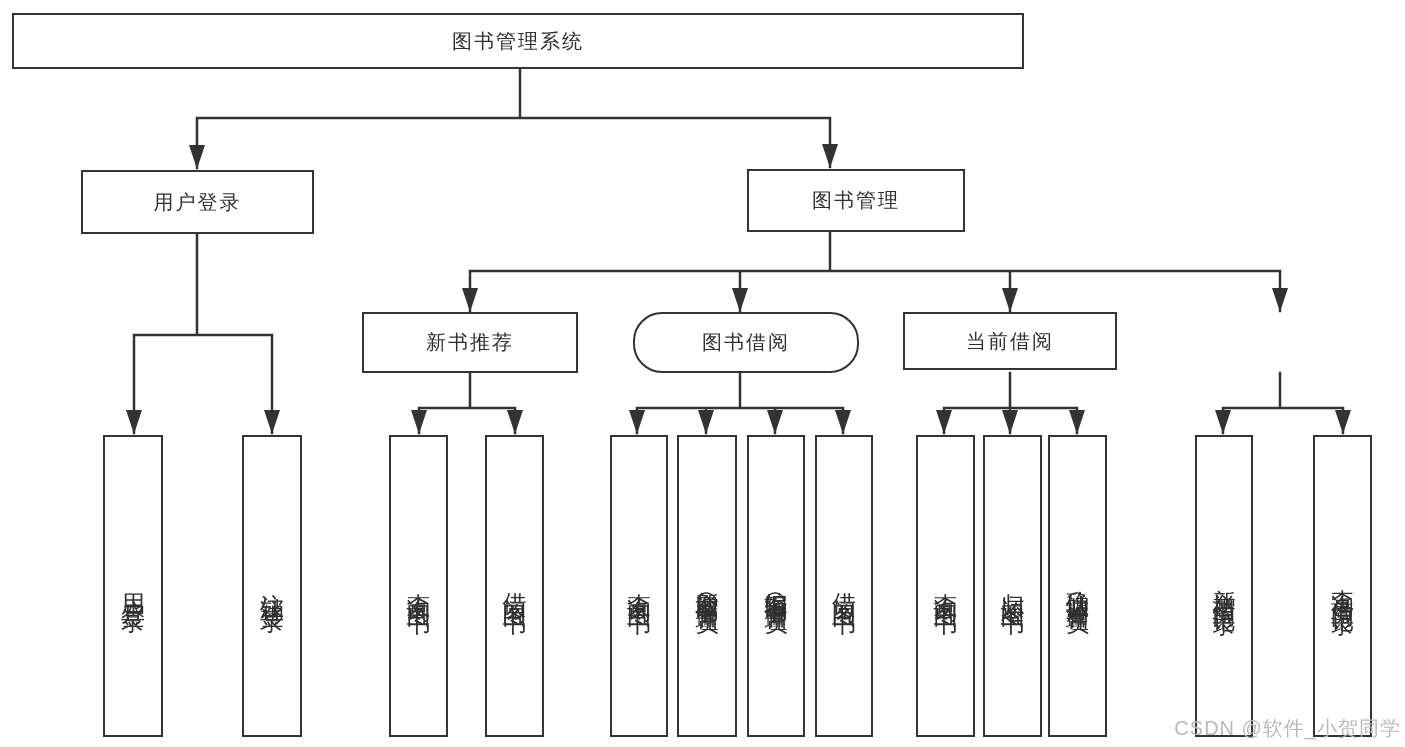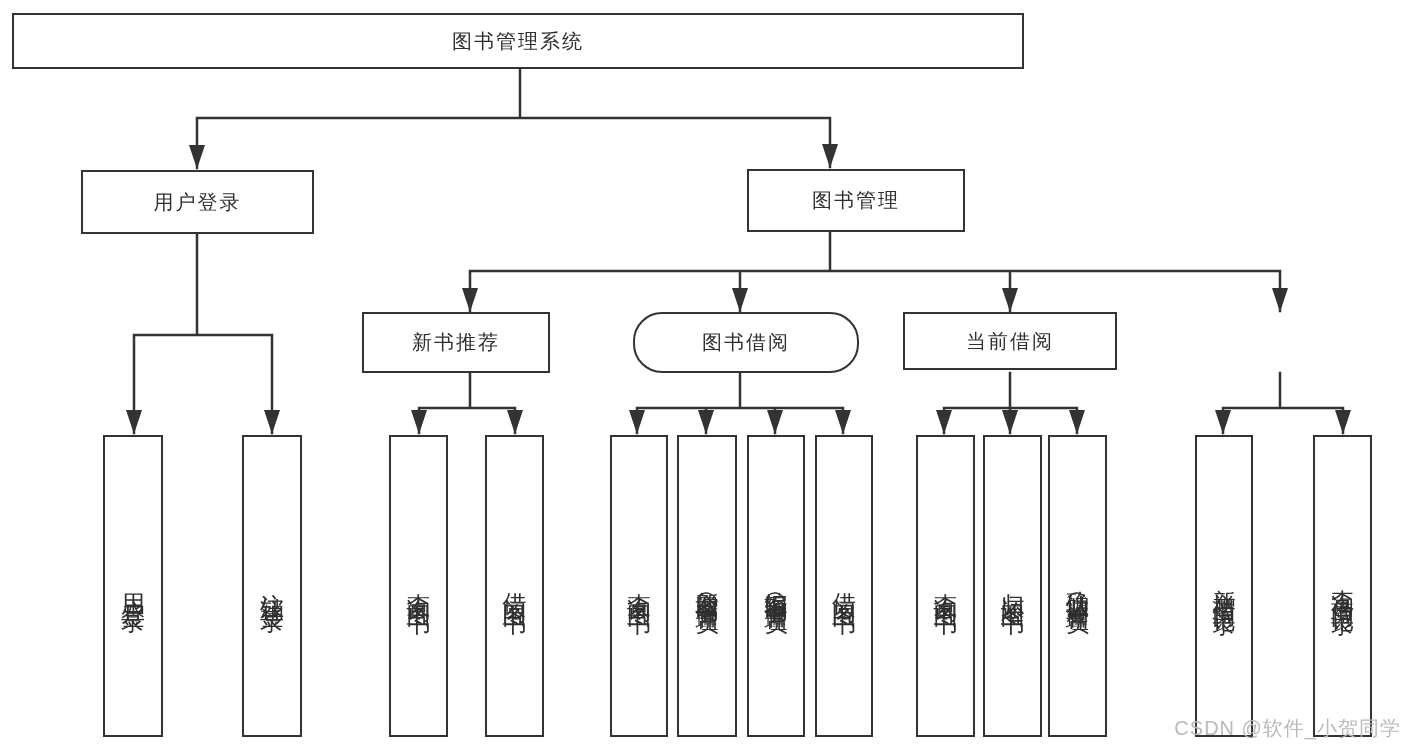--- a/index.html
+++ b/index.html
@@ -111,21 +111,21 @@
     <span class="label">图书管理系统</span>
   </div>
 
   <div class="hbox" style="left:81px; top:170px; width:233px; height:64px;">
     <span class="label">用户登录</span>
   </div>
   <div class="hbox" style="left:712px; top:169px; width:218px; height:63px;margin-left:35px;">
     <span class="label">图书管理</span>
   </div>
 
-  <div class="hbox" style="left:362px; top:312px; width:188px; height:61px;">
+  <div class="hbox" style="left:362px; top:312px; width:216px; height:61px;">
     <span class="label">新书推荐</span>
   </div>
   <div class="hbox" style="left:633px; top:312px; width:226px; height:61px;border-radius:29px;">
     <span class="label">图书借阅</span>
   </div>
   <div class="hbox" style="left:903px; top:312px; width:214px; height:58px;">
     <span class="label">当前借阅</span>
   </div>
 
   <div class="vbox" style="left:103px; width:60px;">

